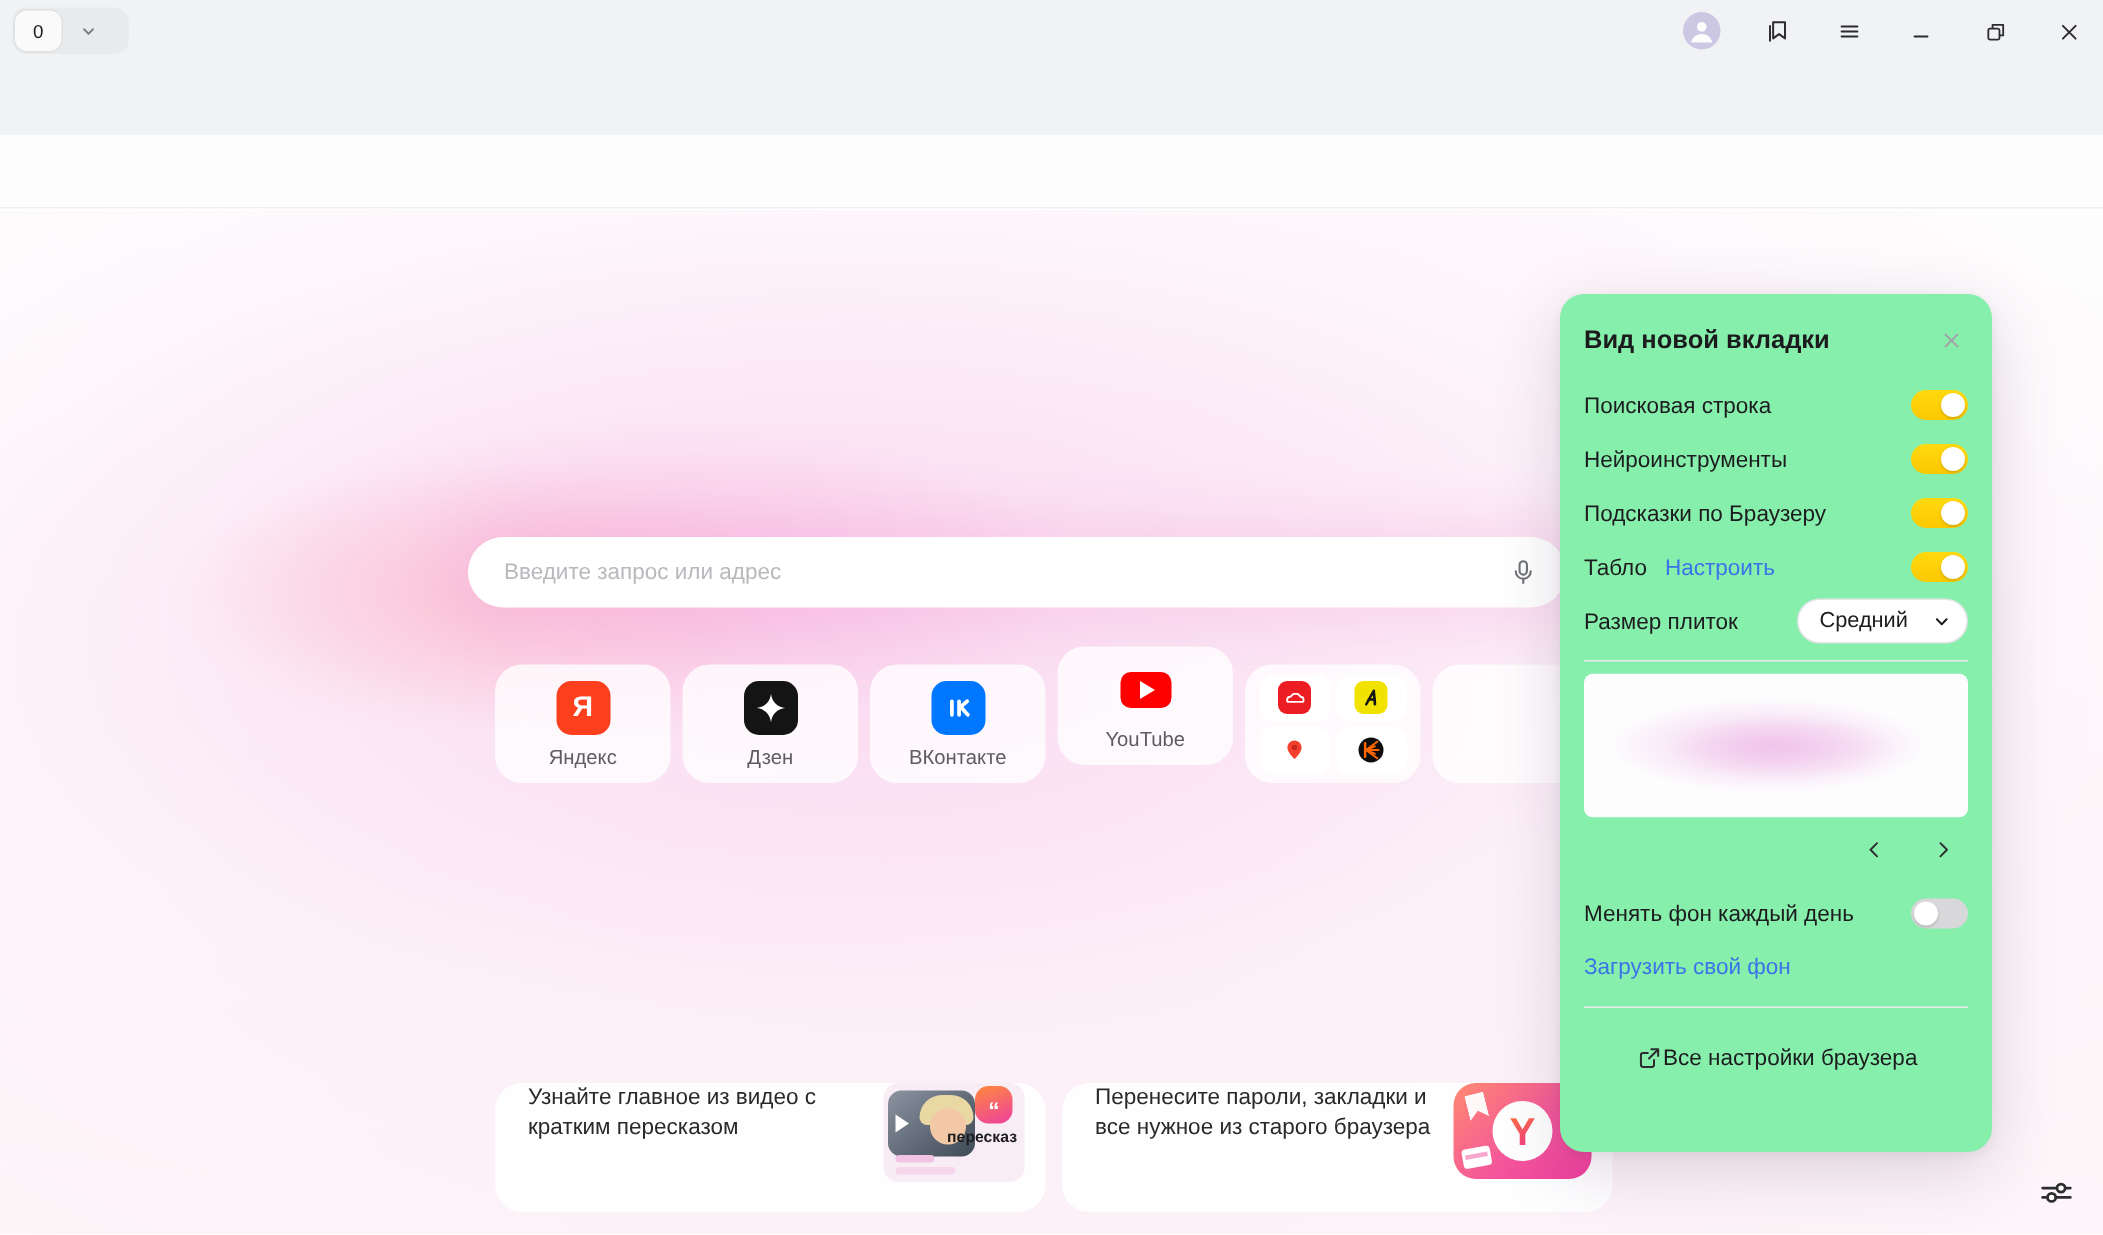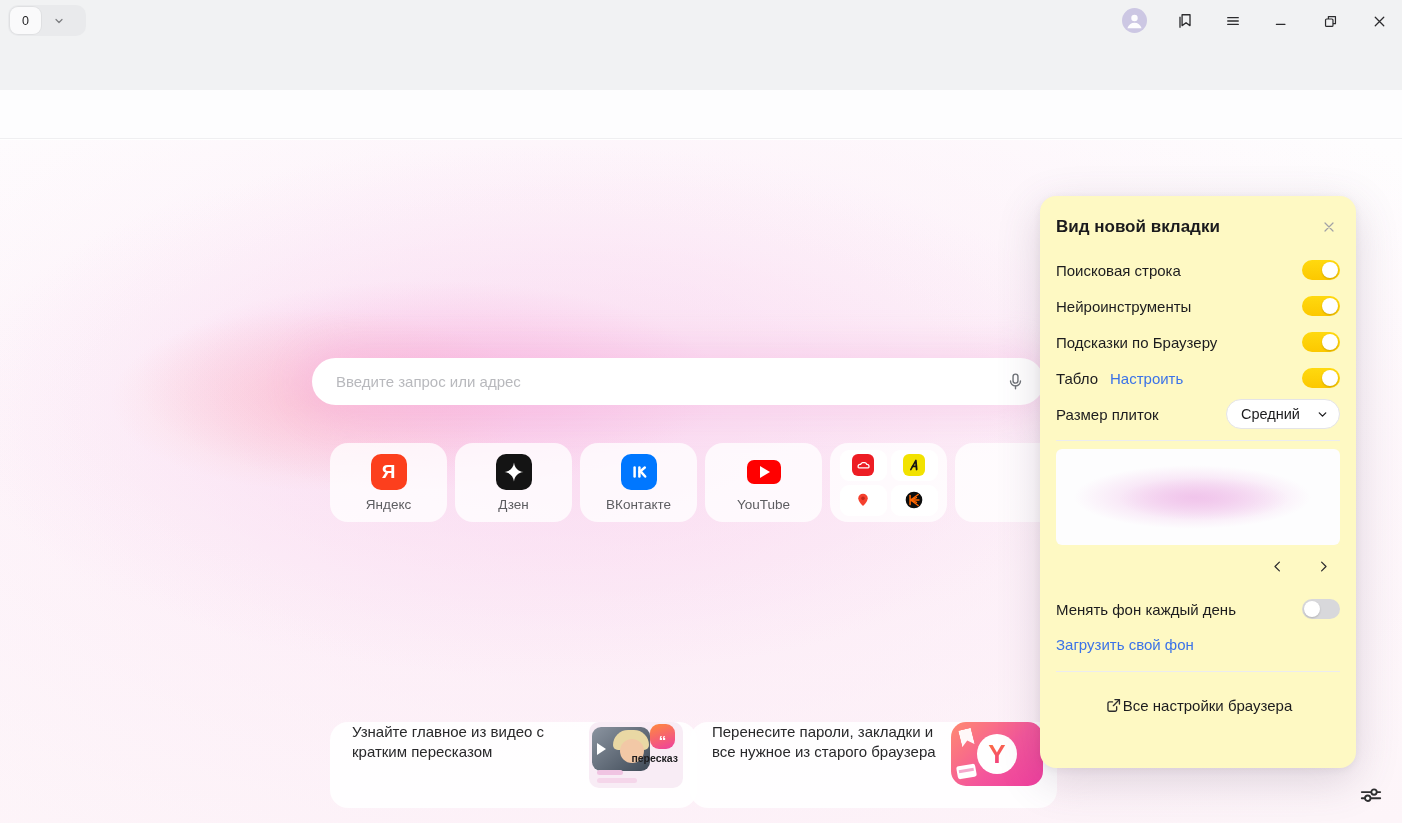--- a/index.html
+++ b/index.html
@@ -73,21 +73,21 @@
   .illo1 .bar1 { bottom:13px; width:26px; }
   .illo1 .bar2 { bottom:5px; width:40px; background:#f5d6ea; }
   .illo2 { width:92px; height:64px; border-radius:15px; background:linear-gradient(135deg,#ff8a70 0%,#f4569b 55%,#ef3d9e 100%); overflow:hidden; }
   .illo2 .circle { position:absolute; left:26px; top:12px; width:40px; height:40px; border-radius:50%; background:#fff; display:flex; align-items:center; justify-content:center; }
   .illo2 .ylogo { font-weight:bold; font-size:26px; background:linear-gradient(160deg,#ff7a2f,#ee2f9a); -webkit-background-clip:text; background-clip:text; color:transparent; }
   .illo2 .bkm { position:absolute; left:9px; top:7px; width:13px; height:17px; background:#fff; clip-path:polygon(0 0,100% 0,100% 100%,50% 68%,0 100%); transform:rotate(-14deg); opacity:.95; }
   .illo2 .card { position:absolute; left:6px; bottom:8px; width:19px; height:13px; background:#fff; border-radius:2.5px; transform:rotate(-10deg); }
   .illo2 .card::after { content:""; position:absolute; left:2px; top:4px; width:15px; height:2.5px; background:#f4a9cd; }
 
   
-  .panel { position:absolute; left:1040px; top:196px; width:316px; height:572px; background:#fef9c3; border-radius:16px; box-shadow:0 12px 44px rgba(90,70,100,0.20), 0 2px 8px rgba(0,0,0,0.06); padding:14px 16px 0; z-index:5; }
+  .panel { position:absolute; left:1040px; top:196px; width:288px; height:572px; background:#86efac; border-radius:16px; box-shadow:0 12px 44px rgba(90,70,100,0.20), 0 2px 8px rgba(0,0,0,0.06); padding:14px 16px 0; z-index:5; }
   .p-header { display:flex; align-items:center; height:34px; margin-bottom:8px; }
   .p-title { font-size:17px; font-weight:bold; color:#1b1b1d; }
   .p-close { margin-left:auto; width:22px; height:22px; display:flex; align-items:center; justify-content:center; cursor:default; }
   .p-row { display:flex; align-items:center; height:36px; }
   .p-label { font-size:15px; color:#1c1c1e; }
   .p-link { font-size:15px; color:#3b73e8; cursor:default; }
   .p-row .p-link { margin-left:12px; }
   .toggle { margin-left:auto; width:38px; height:20px; border-radius:10px; position:relative; background:linear-gradient(180deg,#ffd90f,#fcc800); cursor:default; }
   .toggle .knob { position:absolute; top:2px; right:2px; width:16px; height:16px; border-radius:50%; background:#fff; box-shadow:0 1px 2px rgba(0,0,0,0.18); }
   .toggle.off { background:#d8d8db; }
@@ -261,21 +261,21 @@
       <span class="tile-icon ti-vk">
         <svg width="24" height="24" viewBox="0 0 24 24" fill="none" stroke="#fff" stroke-width="2.5" stroke-linecap="round">
             <path d="M7.6 7.5v9"></path>
             <path d="M12.4 7.5v9"></path>
             <path d="M17.8 7.5l-5.2 4.4"></path>
             <path d="M13.6 11.3l4.6 5.2"></path>
           </svg>
       </span>
       <span class="tile-label">ВКонтакте</span>
     </div>
-    <div class="tile" style="left:705px; top:303px">
+    <div class="tile" style="left:705px; top:291px">
       <span class="tile-icon ti-youtube">
           <span class="yt-badge">
             <span class="yt-tri"></span>
           </span>
         </span>
       <span class="tile-label">YouTube</span>
     </div>
     <div class="tile" style="left:830px; top:303px">
       <div class="group-grid">
         <span class="mini-tile">
@@ -329,21 +329,21 @@
           <span class="hair"></span>
             <span class="face2"></span>
           <span class="play"></span>
         </span>
         <span class="badge">“</span>
         <span class="cap">пересказ</span>
         <span class="bar1"></span>
           <span class="bar2"></span>
       </div>
     </div>
-    <div class="promo" style="left:690px; top:582px">
+    <div class="promo" style="left:708px; top:582px">
       <div class="promo-text">Перенесите пароли, закладки и все нужное из старого браузера</div>
       <div class="promo-illo illo2">
         <span class="bkm"></span>
         <span class="card"></span>
         <span class="circle">
             <span class="ylogo">Y</span>
           </span>
       </div>
     </div>
   </div>

